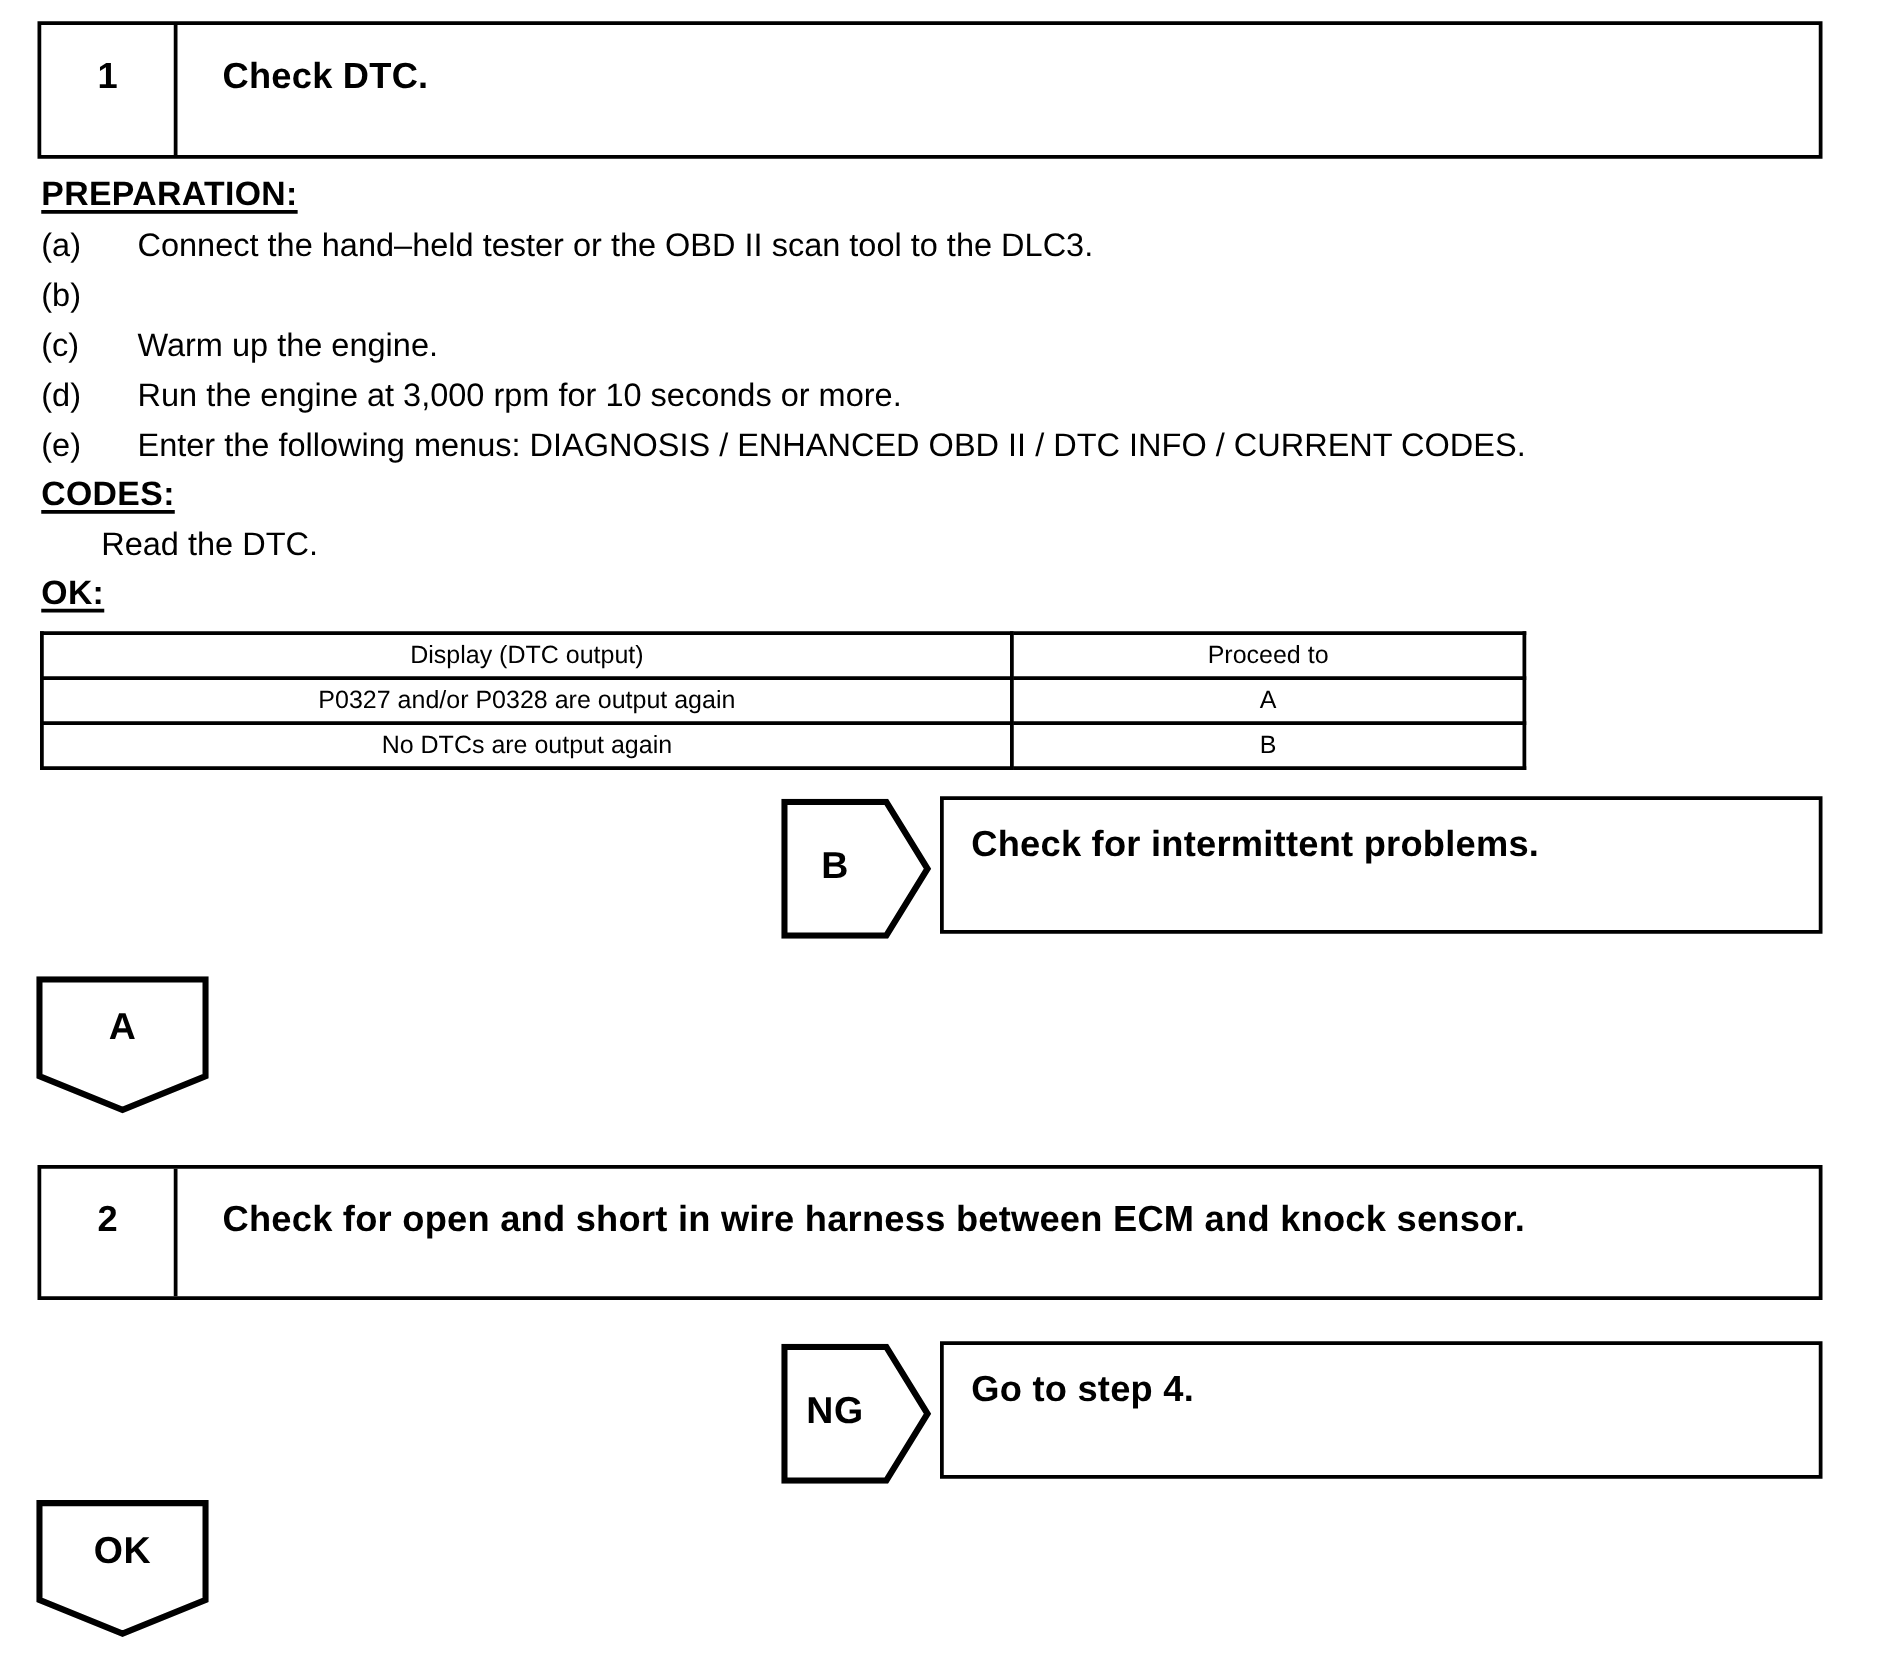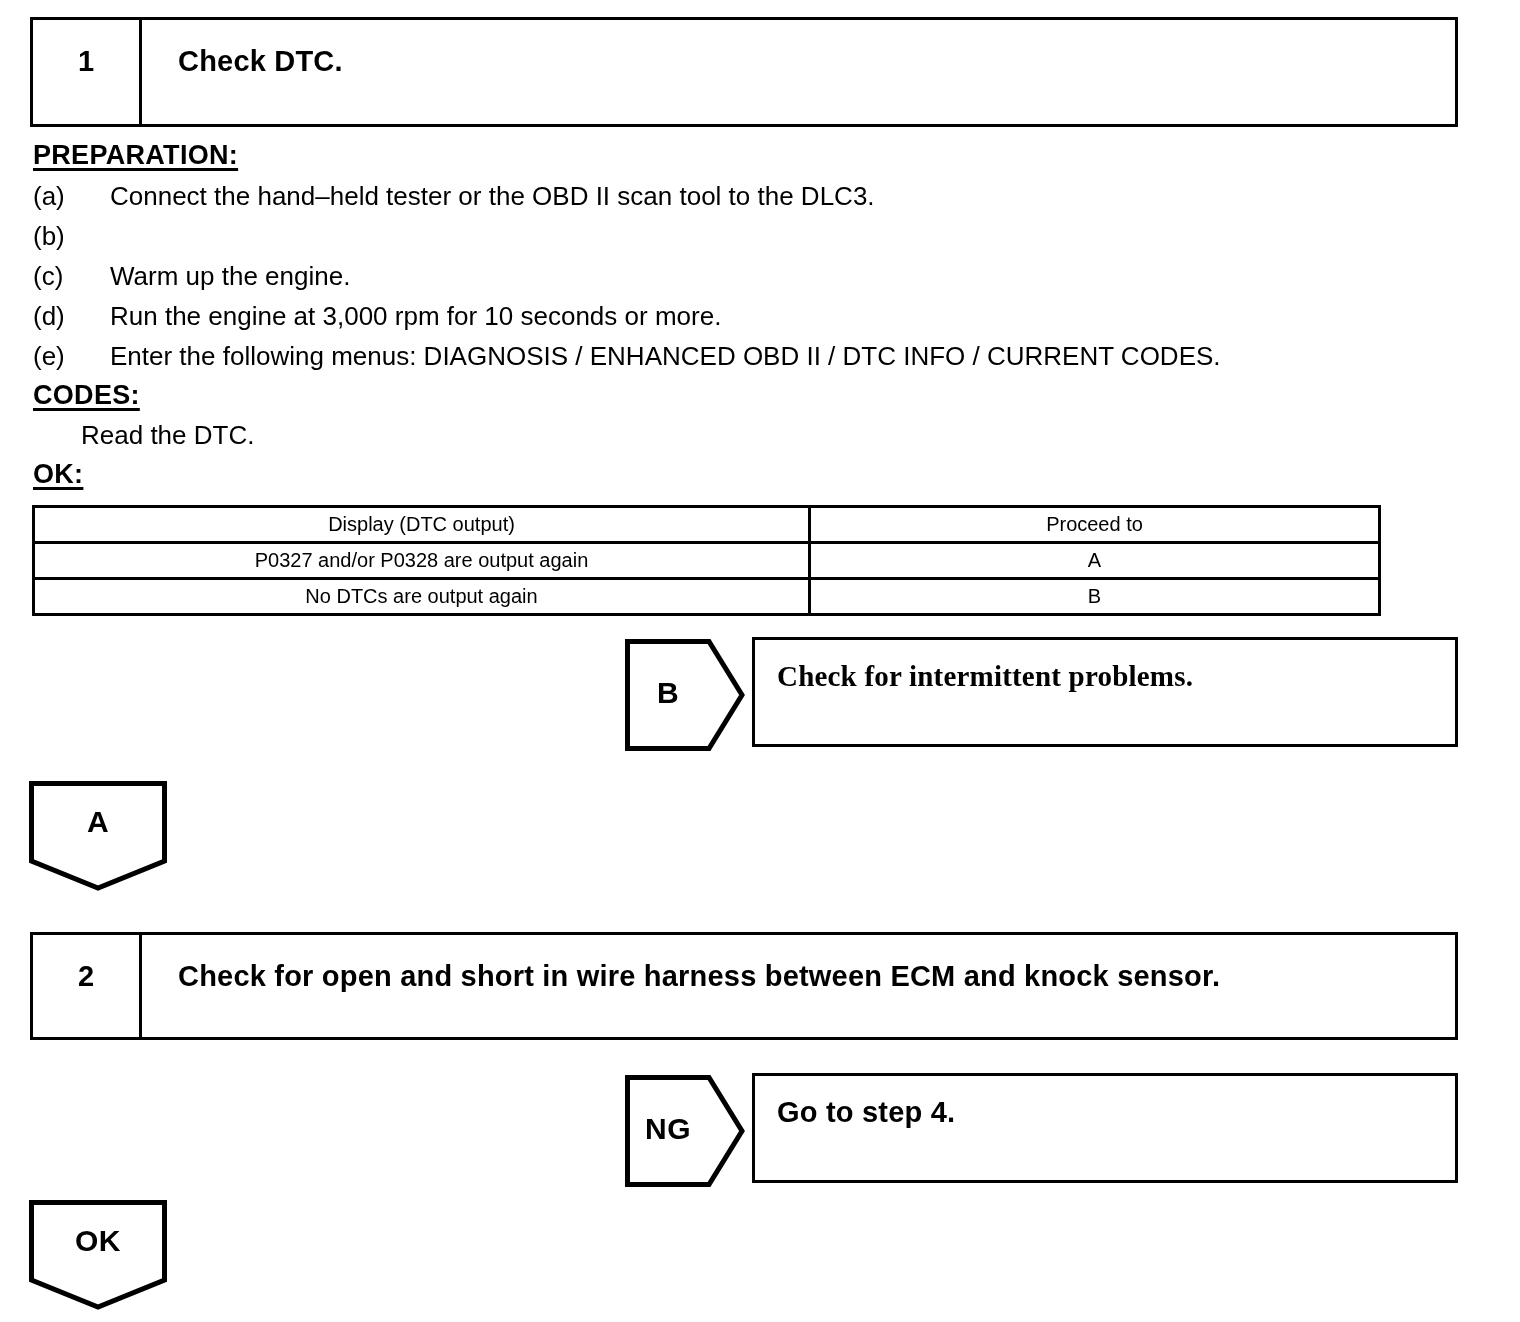--- a/index.html
+++ b/index.html
@@ -28,21 +28,21 @@
     position:absolute; left:33px; font-weight:bold; font-size:27px;
     text-decoration:underline; text-decoration-thickness:3px; text-underline-offset:4px;
     letter-spacing:0.3px;
   }
   .body-text { position:absolute; left:33px; font-size:26px;margin-left:48px; }
   .prep-list { position:absolute; left:33px; top:177px; font-size:26px; }
   .prep-item { display:flex; height:39.8px; align-items:center; }
   .prep-label { flex:0 0 77px; }
   
   .result-table {
-    position:absolute; left:32px; top:505px; width:1349px;
+    position:absolute; left:32px; top:505px; width:1189px;
     border-collapse:collapse; font-size:20px; table-layout:fixed;
   }
   .result-table td {
     border:3px solid #000; text-align:center; vertical-align:middle;
     height:33px; padding:0 4px; overflow:hidden;
   }
   .col-display { width:765px; }
   
   .connector { position:absolute; }
   .connector svg { display:block; }
@@ -115,21 +115,21 @@
     </tr>
   </tbody>
     </table>
 
   <div class="connector" style="left:625px; top:639px;">
     <svg width="120" height="112" viewBox="0 0 120 112">
       <polygon points="2.5,2.5 84,2.5 117,56 84,109.5 2.5,109.5" fill="#ffffff" stroke="#000000" stroke-width="5"></polygon>
     </svg>
     <div class="clabel clabel-right">B</div>
   </div>
-  <div class="result-box" style="top:637px;font-family:Liberation Serif, serif;">Check for intermittent problems.</div>
+  <div class="result-box" style="top:637px;">Check for intermittent problems.</div>
 
   <div class="connector" style="left:29px; top:781px;">
     <svg width="138" height="110" viewBox="0 0 138 110">
       <polygon points="2.5,2.5 135.5,2.5 135.5,80 69,107 2.5,80" fill="#ffffff" stroke="#000000" stroke-width="5"></polygon>
     </svg>
     <div class="clabel clabel-down">A</div>
   </div>
 
   <div class="step-box" style="top:932px; height:108px;">
     <div class="step-num">2</div>

